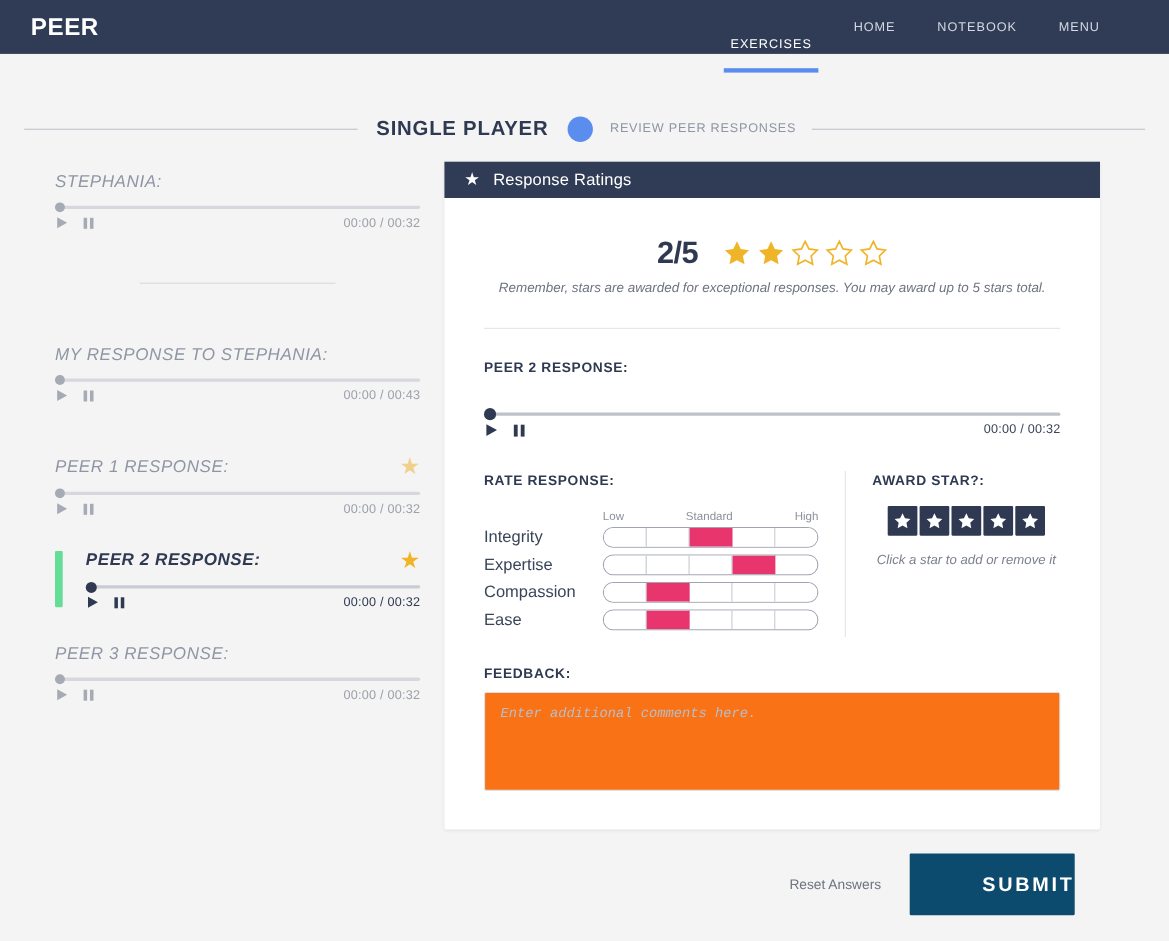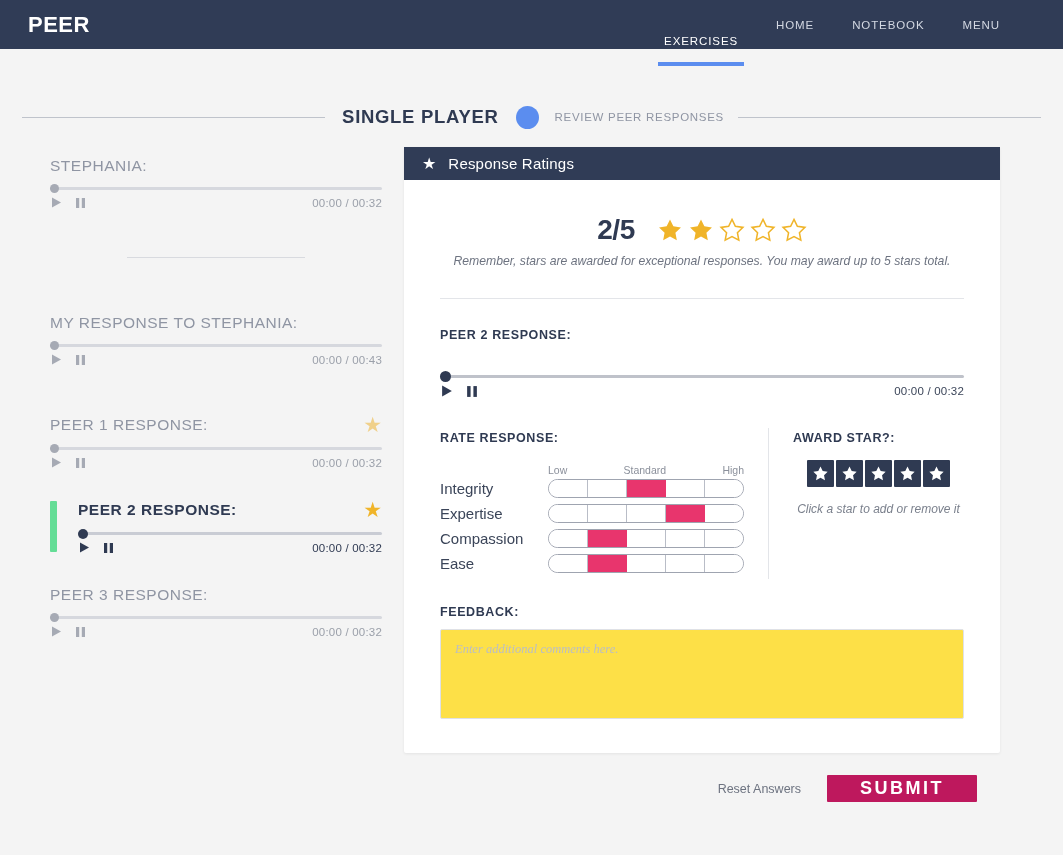--- a/index.html
+++ b/index.html
@@ -112,20 +112,21 @@
   .audio-head {
     display: flex;
     align-items: center;
     justify-content: space-between;
     margin-bottom: 12px;
   }
   .audio-title {
     font-size: 15.5px;
     letter-spacing: 0.5px;
     color: #8f95a3;
+    font-style: italic;
   }
   .audio-block.active .audio-title {
     color: #2f3a52;
     font-weight: bold;
   }
   .track {
     position: relative;
     height: 3px;
     background: #d6d8de;
     border-radius: 2px;
@@ -330,56 +331,57 @@
   
   .feedback { margin-top: 26px; }
   .feedback .section-label { display: block; margin-bottom: 10px; }
   .feedback textarea {
     width: 100%;
     height: 90px;
     border: 1px solid #dfe1e6;
     border-radius: 2px;
     resize: none;
     padding: 12px 14px;
-    font-family: Liberation Serif, serif;
+    font-family: Liberation Mono, monospace;
     font-size: 12.5px;
     color: #3b4559;
     outline: none;
-    background: #fde047;
+    background: #f97316;
   }
   .feedback textarea::placeholder {
     color: #b9bdc6;
     font-style: italic;
   }
 
   
   .footer {
     display: flex;
     align-items: center;
     justify-content: flex-end;
     gap: 26px;
     padding: 22px 24px 0 0;
   }
   .reset-link {
     font-size: 12.5px;
     color: #6d7380;
     cursor: pointer;
   }
   .submit-btn {
-    background: #be185d;
+    background: #0c4a6e;
     color: #ffffff;
     border: none;
     font-family: "Liberation Sans", sans-serif;
     font-size: 18px;
     font-weight: bold;
     letter-spacing: 2.5px;
     width: 150px;
-    height: 27px;
+    height: 56px;
     cursor: pointer;
     border-radius: 1px;
+    text-align: right;
   }
 </style>
 </head>
 <body>
 
 <div class="topbar">
   <div class="brand">PEER</div>
   <nav class="nav">
     <div class="nav-item active">
       <span>EXERCISES</span>

